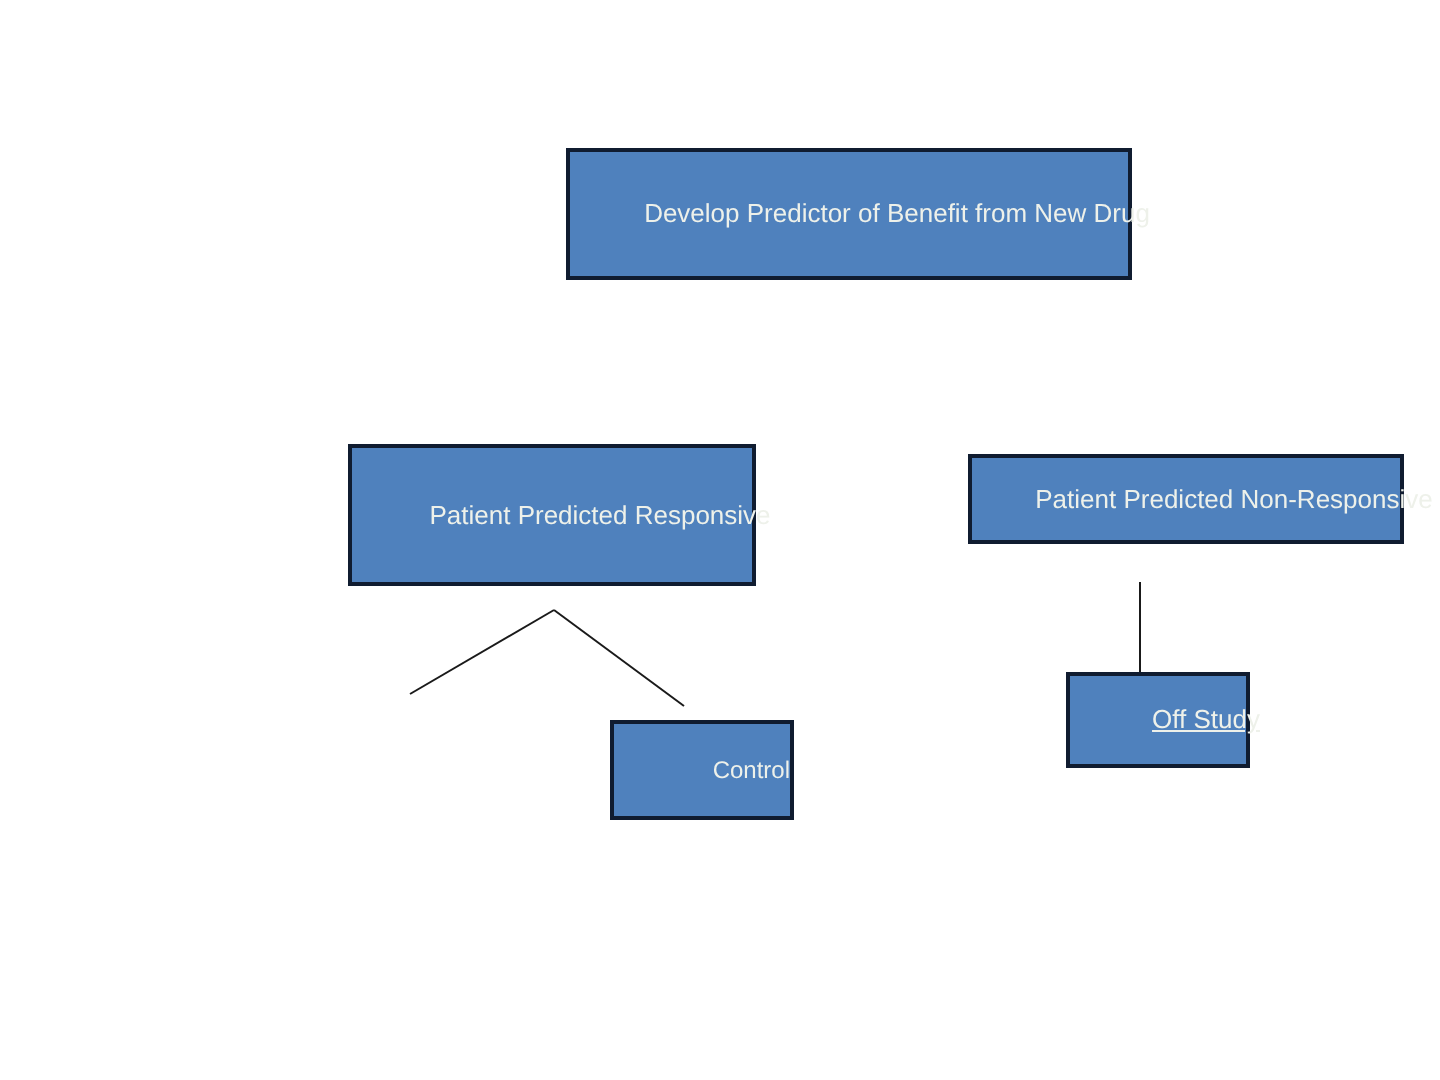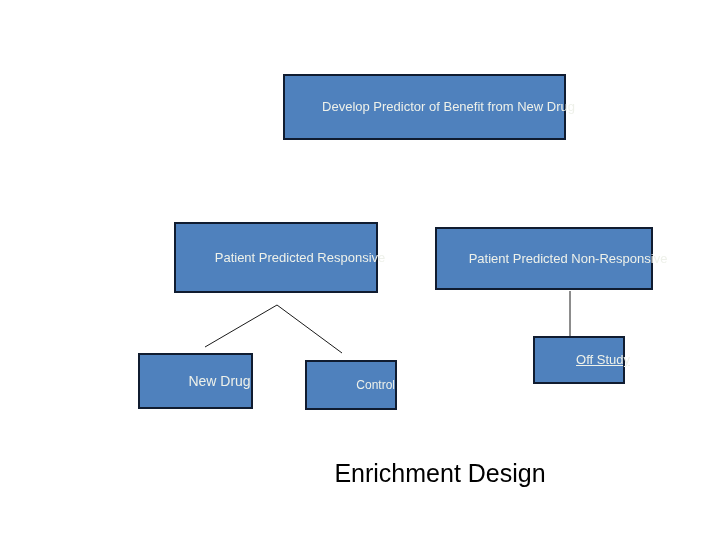--- a/index.html
+++ b/index.html
@@ -32,22 +32,22 @@
   }
   .node-develop {
     left: 283px; top: 74px;
     width: 283px; height: 66px;
   }
   .node-responsive {
     left: 174px; top: 222px;
     width: 204px; height: 71px;
   }
   .node-nonresponsive {
-    left: 435px; top: 227px;
-    width: 218px; height: 63px;
+    left: 484px; top: 227px;
+    width: 218px; height: 45px;
     font-size: 13px;
   }
   .node-newdrug {
     left: 138px; top: 353px;
     width: 115px; height: 56px;
     font-size: 14px;
   }
   .node-control {
     left: 305px; top: 360px;
     width: 92px; height: 50px;
@@ -92,27 +92,23 @@
   </div>
 
   <div class="node node-responsive">
     <span>Patient Predicted Responsive</span>
   </div>
 
   <div class="node node-nonresponsive">
     <span>Patient Predicted Non-Responsive</span>
   </div>
 
-  <div class="node node-newdrug">
-    <span>New Drug</span>
-  </div>
 
   <div class="node node-control">
     <span>Control</span>
   </div>
 
   <div class="node node-offstudy">
     <span>Off Study</span>
   </div>
 
-  <div class="diagram-title">Enrichment Design</div>
 
 </div>
 
 </body></html>

